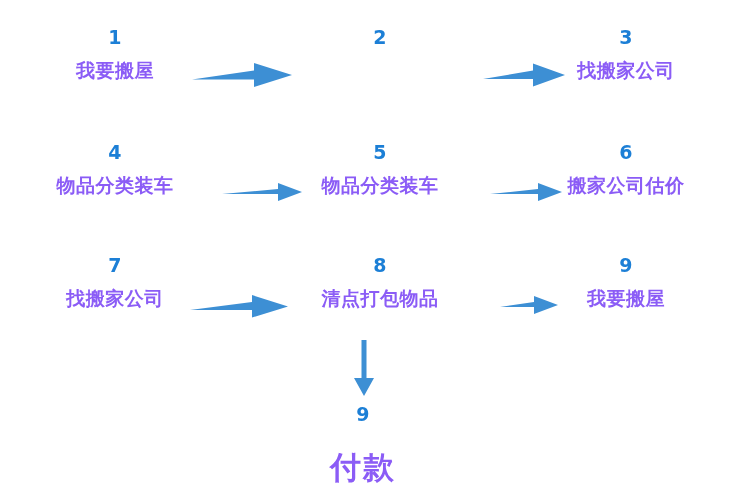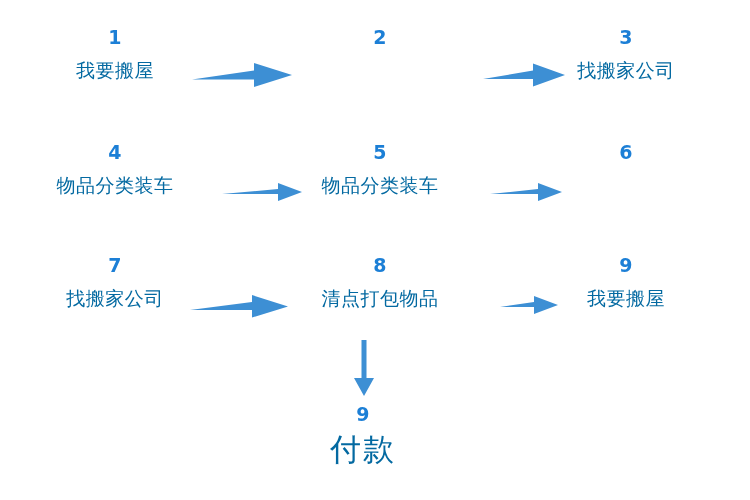--- a/index.html
+++ b/index.html
@@ -28,29 +28,29 @@
     display: block;
     font-size: 19px;
     font-weight: bold;
     color: #1C7FD6;
     line-height: 1;
     letter-spacing: 0.5px;
   }
   .step-label {
     display: block;
     font-size: 19px;
-    font-weight: normal;
-    color: #0369a1;
+    font-weight: bold;
+    color: #8b5cf6;
     line-height: 1;
     margin-top: 14px;
     letter-spacing: 0.5px;
   }
   .step.final .step-label {
     font-size: 31px;
-    margin-top: 10px;
+    margin-top: 28px;
     letter-spacing: 2px;
     text-align: center;
   }
   .arrow-h, .arrow-v {
     position: absolute;
   }
   .arrow-h svg, .arrow-v svg {
     display: block;
     overflow: visible;
   }
@@ -103,20 +103,21 @@
   </div>
 
   <div class="arrow-h" style="left:490px; top:180px;">
     <svg width="72" height="24" viewBox="0 0 72 24" aria-hidden="true">
       <path d="M0 14 L48 9 L48 3 L72 12 L48 21 L48 14 Z" fill="#3D8FD4"></path>
     </svg>
   </div>
 
   <div class="step" style="left:626px; top:143px;">
     <span class="step-number">6</span>
+    <span class="step-label">搬家公司估价</span>
   </div>
 
   <div class="step" style="left:115px; top:256px;">
     <span class="step-number">7</span>
     <span class="step-label">找搬家公司</span>
   </div>
 
   <div class="arrow-h" style="left:190px; top:292px;">
     <svg width="98" height="28" viewBox="0 0 98 28" aria-hidden="true">
       <path d="M0 18 L62 10 L62 3 L98 14.5 L62 25.5 L62 18 Z" fill="#3D8FD4"></path>

